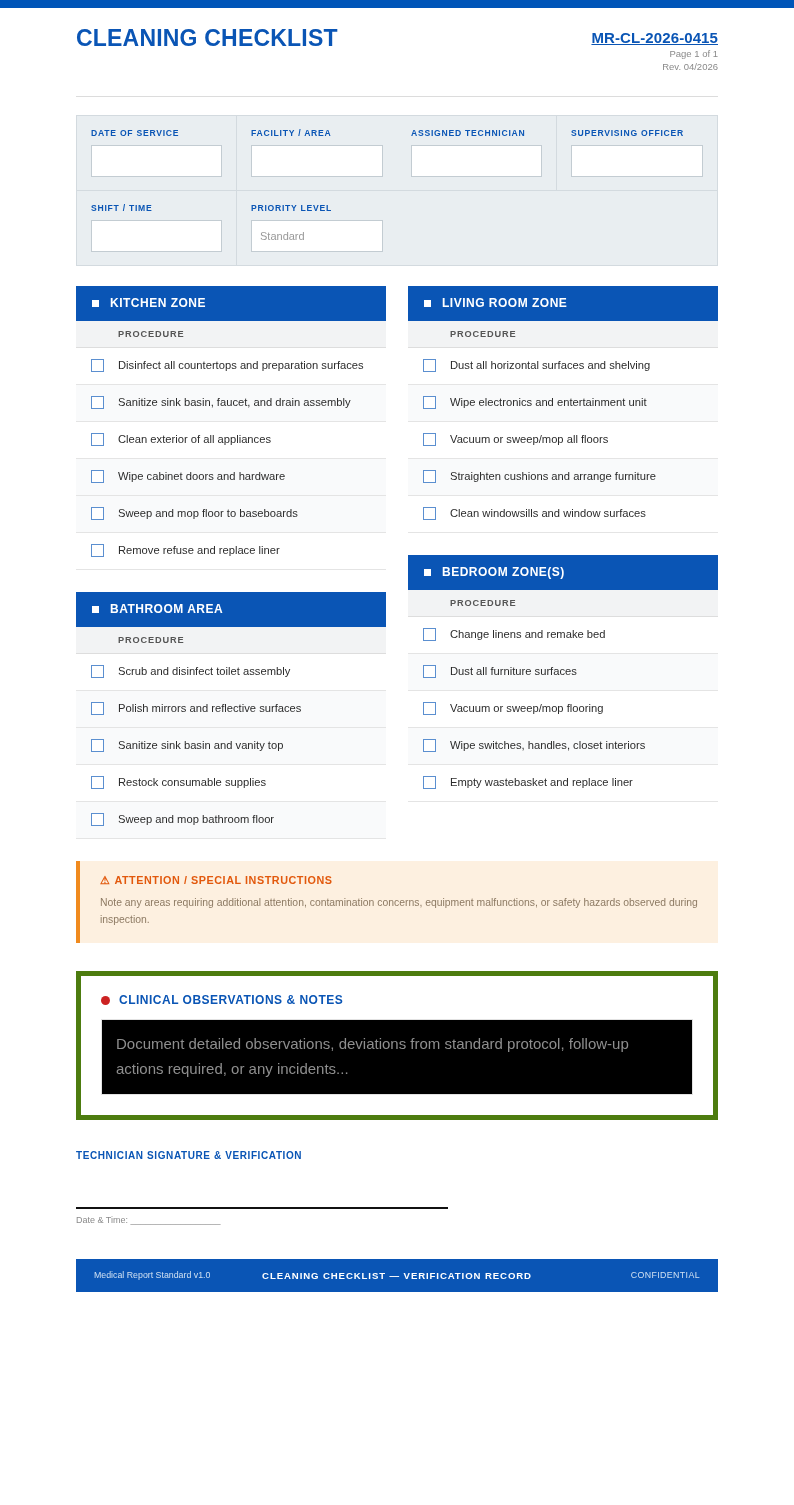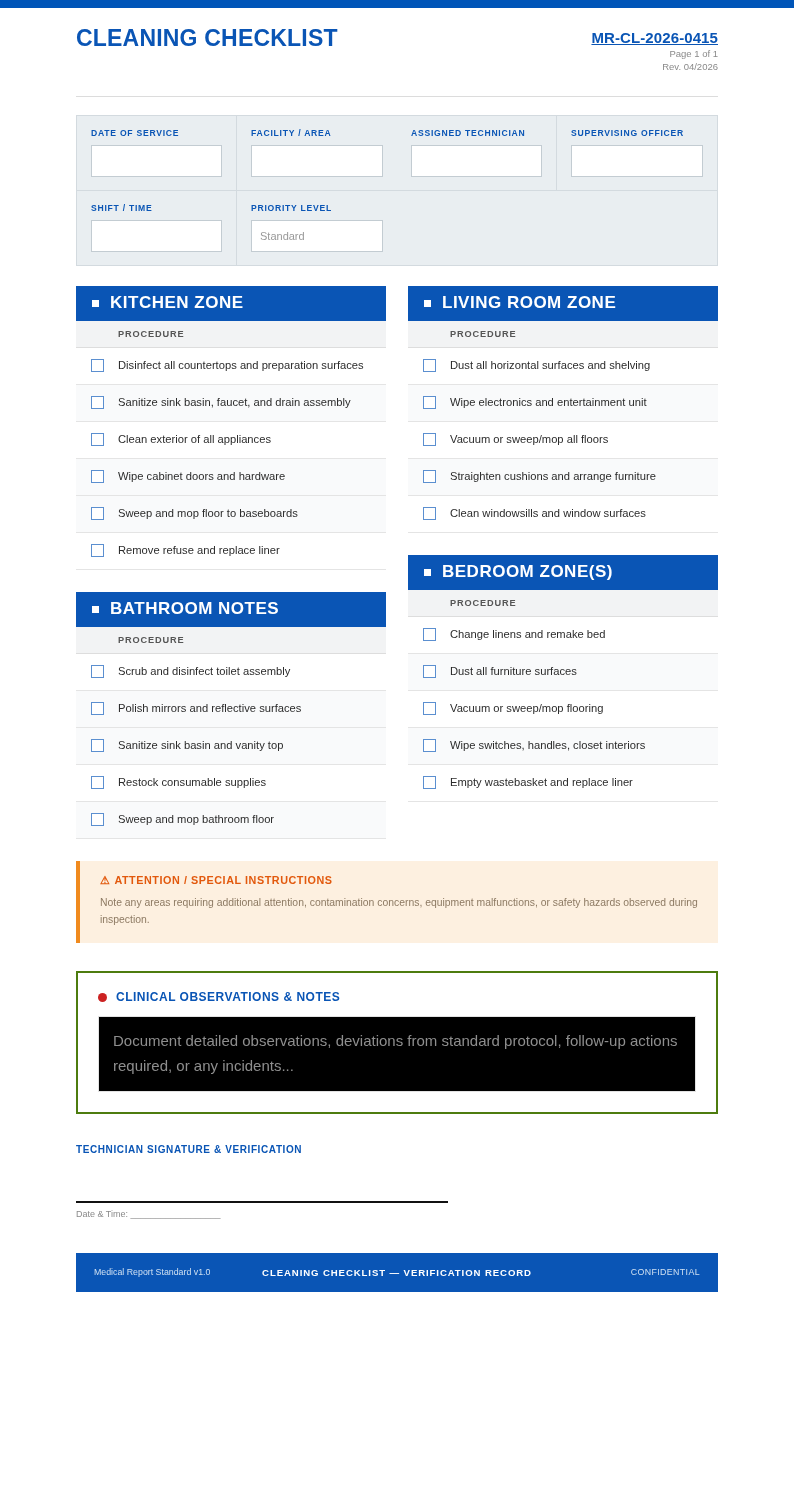--- a/index.html
+++ b/index.html
@@ -114,21 +114,21 @@
     padding: 0 16px;
   }
   .zone-bullet {
     width: 7px; height: 7px;
     background: #ffffff;
     display: inline-block;
     margin-right: 11px;
     flex: none;
   }
   .zone-name {
-    font-size: 17px;
+    font-size: 12px;
     font-weight: bold;
     letter-spacing: 0.5px;
   }
 
   .proc-head {
     background: #f2f3f4;
     border-bottom: 1px solid #dddddd;
     height: 27px;
     display: flex;
     align-items: center;
@@ -186,21 +186,21 @@
   }
   .attention-body {
     font-size: 10.4px;
     color: #8d7a63;
     line-height: 1.6;
   }
 
   
   .observations {
     margin-top: 28px;
-    border: 2px solid #4d7c0f;
+    border: 5px solid #4d7c0f;
     padding: 17px 20px 20px 20px;
   }
   .obs-title {
     font-size: 12px;
     font-weight: bold;
     color: #0a55b5;
     letter-spacing: 0.5px;
     display: flex;
     align-items: center;
     margin-bottom: 12px;
@@ -239,21 +239,21 @@
     margin-top: 6px;
     font-size: 9px;
     color: #8a8a8a;
   }
 
   
   .footer {
     margin-top: 34px;
     background: #0a55b5;
     color: #ffffff;
-    height: 39px;
+    height: 33px;
     display: flex;
     align-items: center;
     padding: 16px 18px;
     gap: 13px;
   }
   .footer-left {
     font-size: 8.8px;
     color: #cfe0f2;
     flex: 1;
   }
@@ -361,21 +361,21 @@
           <span class="task-box">
                 <span class="checkbox"></span>
               </span>
           <span class="task-text">Remove refuse and replace liner</span>
         </div>
       </div>
 
       <div class="zone">
         <div class="zone-head">
           <span class="zone-bullet"></span>
-          <span class="zone-name">BATHROOM NOTES</span>
+          <span class="zone-name">BATHROOM AREA</span>
         </div>
         <div class="proc-head">PROCEDURE</div>
         <div class="task-row">
           <span class="task-box">
                 <span class="checkbox"></span>
               </span>
           <span class="task-text">Scrub and disinfect toilet assembly</span>
         </div>
         <div class="task-row alt">
           <span class="task-box">

